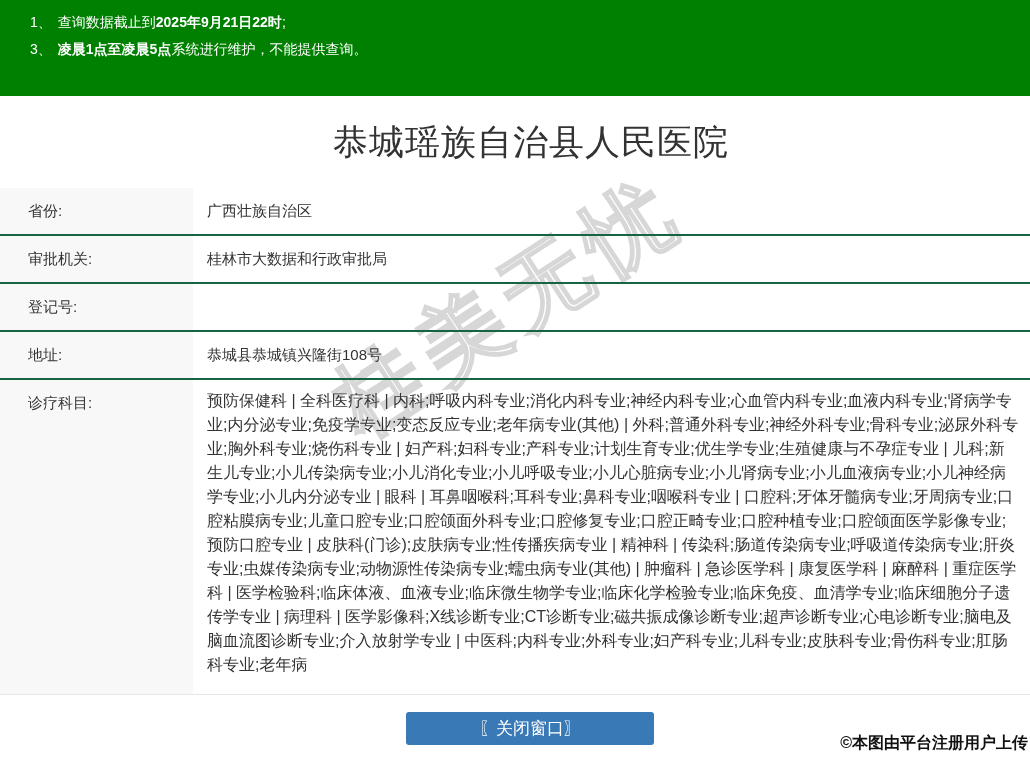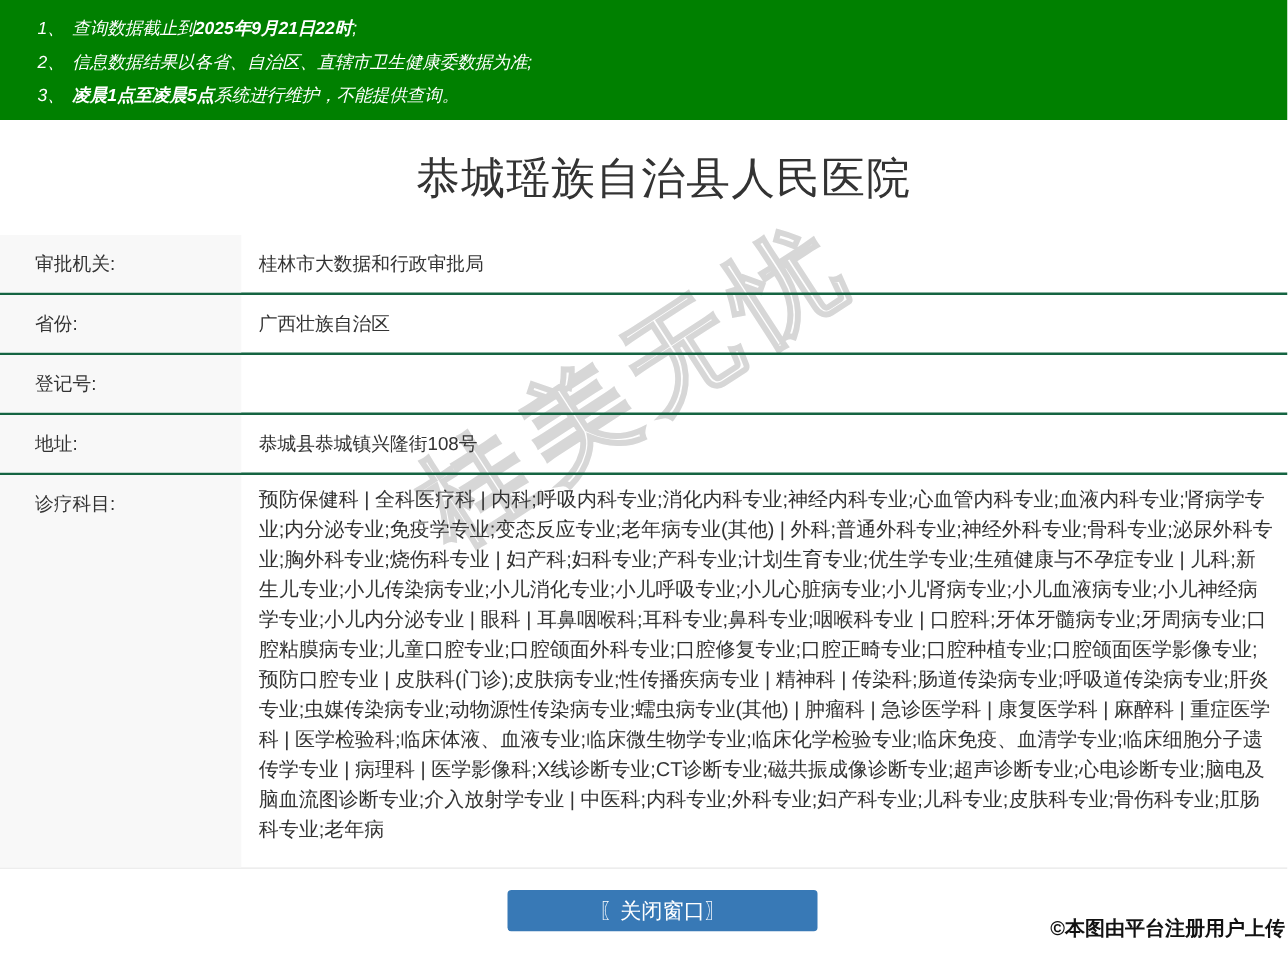--- a/index.html
+++ b/index.html
@@ -8,21 +8,21 @@
     background:#ffffff;
     font-family:"Liberation Sans","DejaVu Sans",sans-serif;
     -webkit-font-smoothing:antialiased;
   }
   
   .notice{
     height:96px;background:#008000;color:#fff;
     padding:9px 10px 0 30px;box-sizing:border-box;
     font-size:14px;line-height:27px;
   }
-  .notice-line{white-space:nowrap;font-style:italic;}
+  .notice-line{white-space:nowrap;}
   .notice-line .num{margin-right:6px;}
   .notice-line b{font-weight:bold;}
   
   .title-wrap{
     height:92px;display:flex;align-items:center;justify-content:center;padding-left:32px;
   }
   .page-title{
     font-size:35px;color:#333;font-weight:400;letter-spacing:1px;
   }
   
@@ -78,36 +78,35 @@
     font-size:16px;font-weight:bold;color:#111;
     text-shadow:-1px -1px 0 #fff,1px -1px 0 #fff,-1px 1px 0 #fff,1px 1px 0 #fff;
     margin-left:28px;
   }
 </style>
 </head>
 <body>
 
 <div class="notice">
   <div class="notice-line"><span class="num">1、</span><span>查询数据截止到</span><b>2025年9月21日22时</b><span>;</span></div>
-  <div class="notice-line"><span class="num">2、</span><span>信息数据结果以各省、自治区、直辖市卫生健康委数据为准;</span><b></b><span></span></div>
   <div class="notice-line"><span class="num">3、</span><span></span><b>凌晨1点至凌晨5点</b><span>系统进行维护，不能提供查询。</span></div>
 </div>
 
 <div class="title-wrap">
   <div class="page-title">恭城瑶族自治县人民医院</div>
 </div>
 
 <div class="info-table">
   <div class="row">
+    <div class="label">省份:</div>
+    <div class="value">广西壮族自治区</div>
+  </div>
+  <div class="row">
     <div class="label">审批机关:</div>
     <div class="value">桂林市大数据和行政审批局</div>
-  </div>
-  <div class="row">
-    <div class="label">省份:</div>
-    <div class="value">广西壮族自治区</div>
   </div>
   <div class="row">
     <div class="label">登记号:</div>
   </div>
   <div class="row">
     <div class="label">地址:</div>
     <div class="value">恭城县恭城镇兴隆街108号</div>
   </div>
   <div class="row tall">
     <div class="label">诊疗科目:</div>

